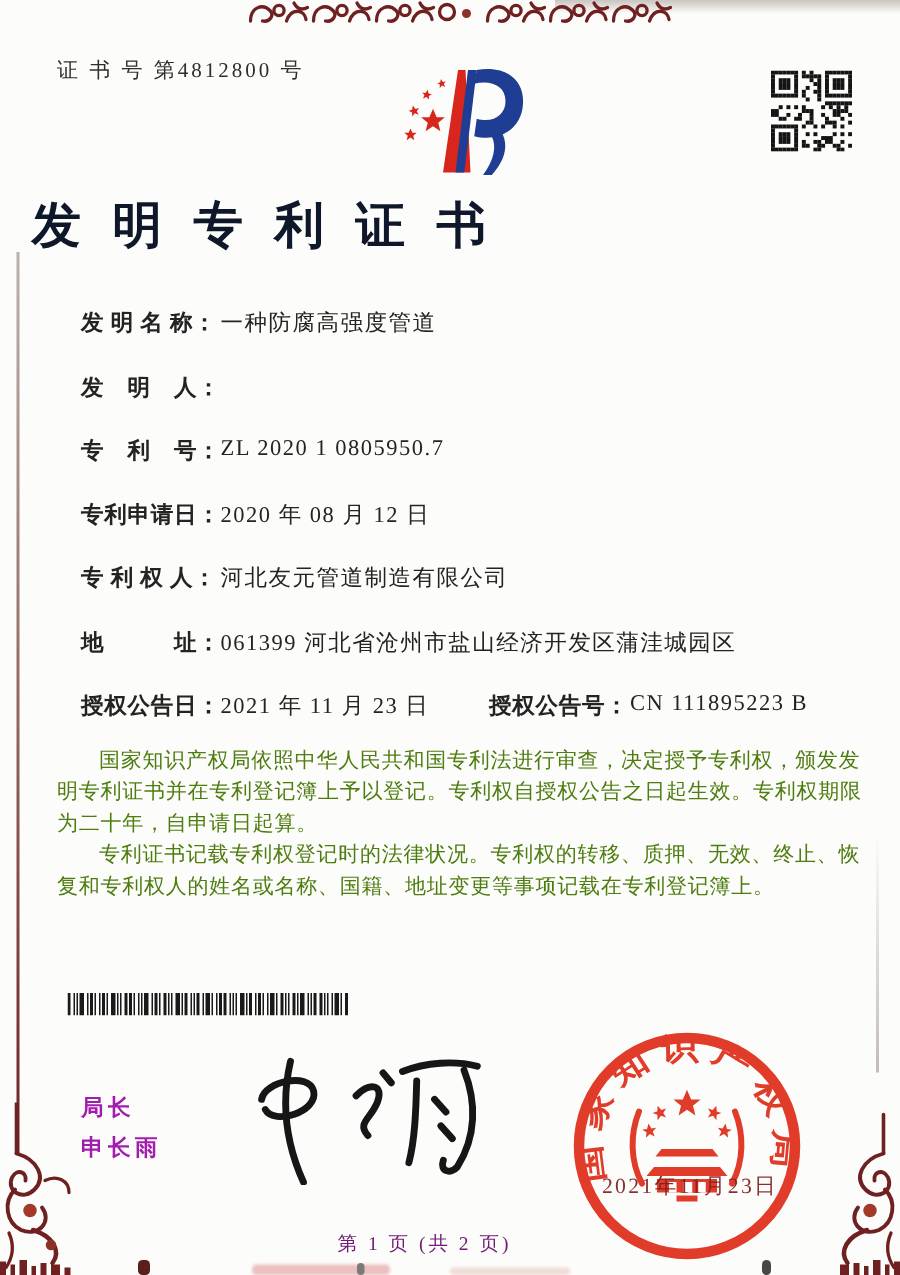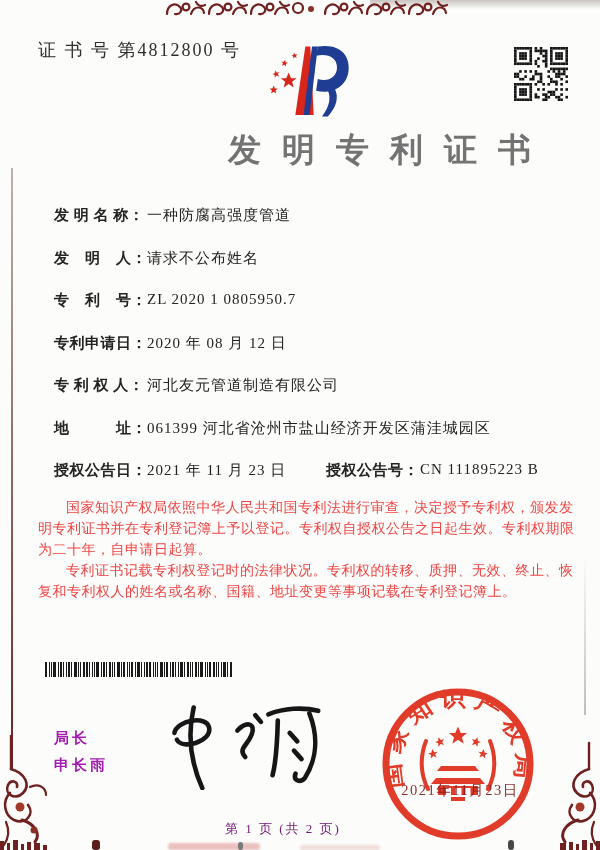--- a/index.html
+++ b/index.html
@@ -8,36 +8,36 @@
   .page { position:relative; width:600px; height:850px; background:#fcfcfa; overflow:hidden; }
 
   
   .edge-top-right { position:absolute; top:0; right:0; width:230px; height:9px;
     background:linear-gradient(#c9c4bf,rgba(201,196,191,0)); }
   .edge-left-line { position:absolute; left:11px; top:168px; width:2px; height:602px;
     background:linear-gradient(#b9b2ac 0%, #8a5a51 60%, #6e2120 100%); }
   .edge-right-line { position:absolute; left:584px; top:555px; width:2px; height:160px;
     background:linear-gradient(rgba(190,184,178,0),#c2bcb6); }
 
-  .cert-no { position:absolute; left:38px; top:38px; font-size:18px; color:#2e2e2e; letter-spacing:2px; }
+  .cert-no { position:absolute; left:38px; top:38px; font-size:14px; color:#2e2e2e; letter-spacing:2px; }
 
   .ornament-top { position:absolute; left:165px; top:0; }
   .logo { position:absolute; left:252px; top:36px; }
   .qr { position:absolute; left:514px; top:47px; }
 
-  .doc-title { position:absolute; left:0; top:128px; width:552px; text-align:right;
-    font-size:33px; font-weight:700; color:#737373; letter-spacing:21px; text-indent:21px; }
+  .doc-title { position:absolute; left:0; top:128px; width:552px; text-align:left;
+    font-size:33px; font-weight:700; color:#0f172a; letter-spacing:21px; text-indent:21px; }
 
   .row { position:absolute; left:54px; width:535px; height:22px; font-size:15px; color:#232323; }
   .row .lab  { position:absolute; left:0;    font-weight:600; letter-spacing:.5px; white-space:pre; }
   .row .val  { position:absolute; left:93px; letter-spacing:1px; white-space:pre; }
   .row .lab2 { position:absolute; left:272px; font-weight:600; letter-spacing:.5px; white-space:pre; }
   .row .val2 { position:absolute; left:366px; letter-spacing:1px; white-space:pre; }
 
-  .legal { position:absolute; left:38px; top:497px; width:538px; color:#ef4444;
+  .legal { position:absolute; left:38px; top:497px; width:538px; color:#4d7c0f;
     font-size:14px; line-height:21px; letter-spacing:.5px; }
   .legal p { text-indent:2em; }
 
   .barcode { position:absolute; left:45px; top:662px; }
 
   .signer { position:absolute; left:54px; top:729px; font-family:"Liberation Sans","DejaVu Sans",sans-serif;
     font-size:15px; font-weight:600; color:#a21caf; letter-spacing:3px; }
   .signer .name { margin-top:8px; }
 
   .signature { position:absolute; left:158px; top:688px; }
@@ -309,21 +309,20 @@
     </svg>
 
   <div class="doc-title">发明专利证书</div>
 
   <div class="row" style="top:206px">
     <span class="lab">发 明 名 称：</span>
     <span class="val">一种防腐高强度管道</span>
   </div>
   <div class="row" style="top:249px">
     <span class="lab">发　明　人：</span>
-    <span class="val">请求不公布姓名</span>
   </div>
   <div class="row" style="top:291px">
     <span class="lab">专　利　号：</span>
     <span class="val">ZL 2020 1 0805950.7</span>
   </div>
   <div class="row" style="top:334px">
     <span class="lab">专利申请日：</span>
     <span class="val">2020 年 08 月 12 日</span>
   </div>
   <div class="row" style="top:376px">

